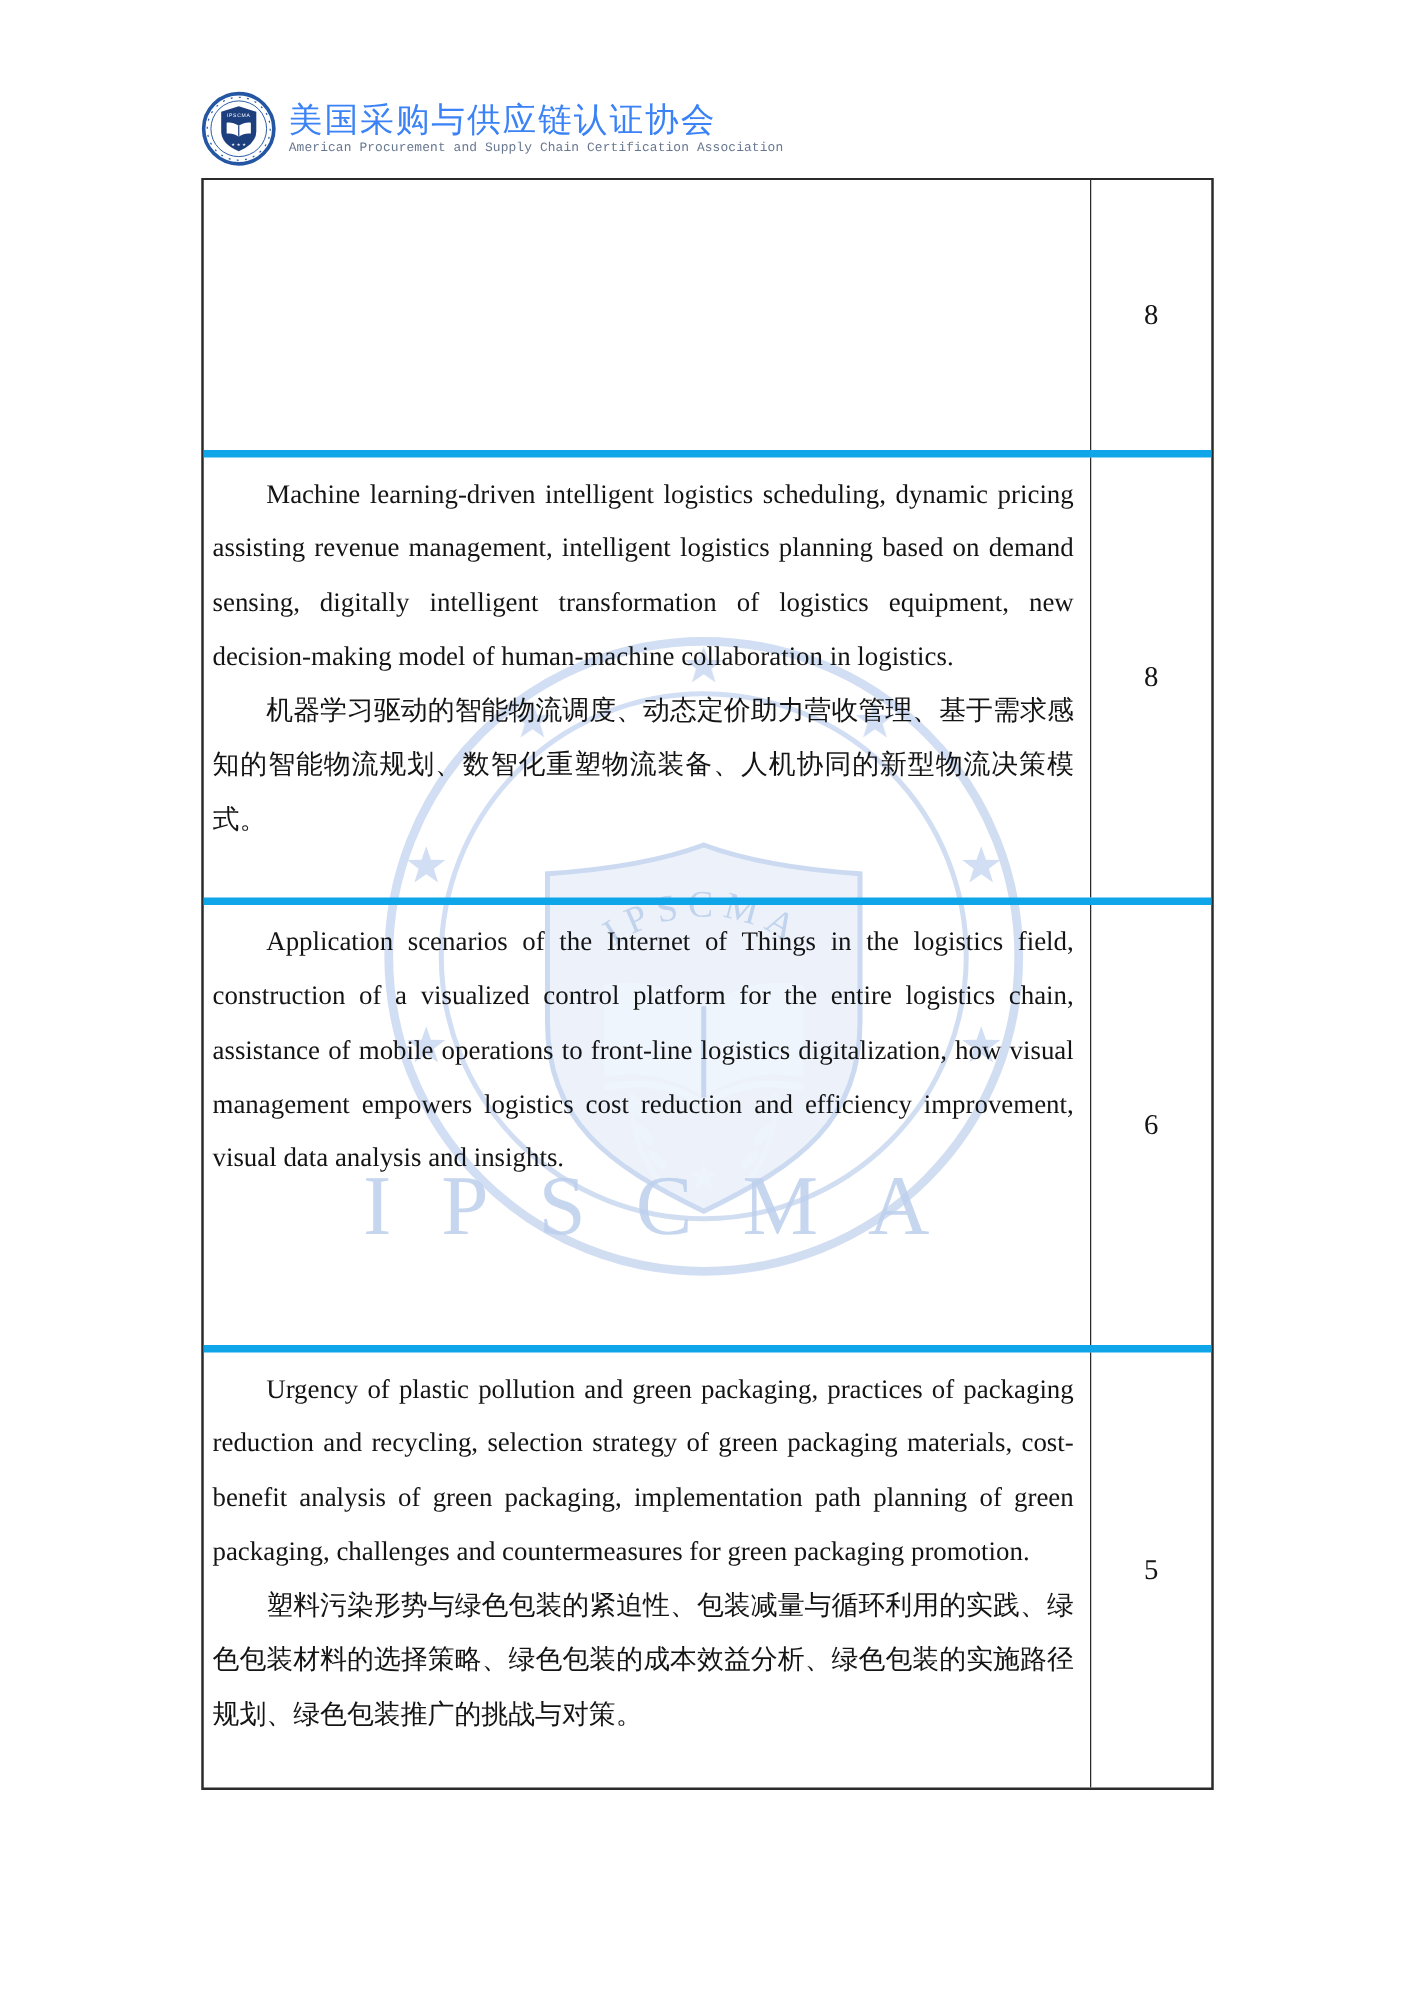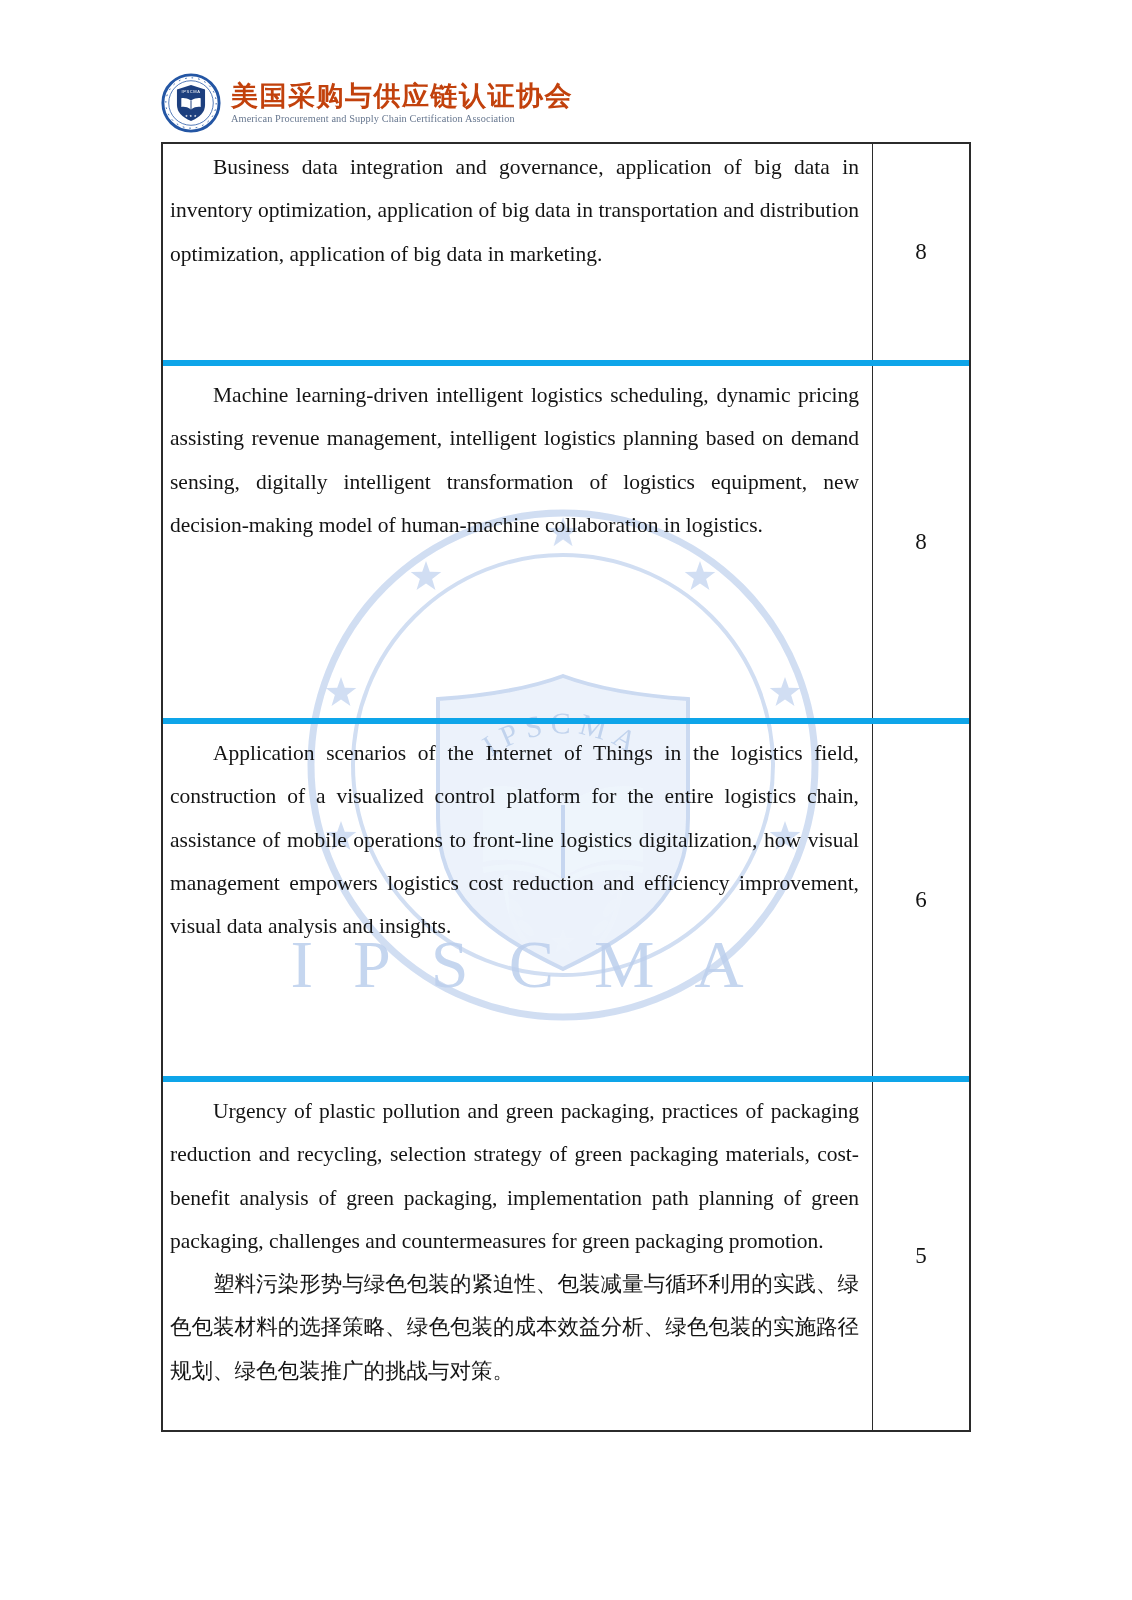--- a/index.html
+++ b/index.html
@@ -8,25 +8,25 @@
     font-family:"Liberation Serif","DejaVu Serif",serif; color:#141414;
   }
   .page { position:relative; width:1132px; height:1600px; overflow:hidden; background:#ffffff; }
 
   
   .letterhead { position:absolute; left:160px; top:72px; display:flex; align-items:center; gap:9px; z-index:3; }
   .logo-wrap { width:62px; height:62px; flex:0 0 auto; }
   .logo-wrap svg { width:62px; height:62px; display:block; }
   .org-names { display:flex; flex-direction:column; }
   .org-zh {
-    font-family:"Liberation Sans","DejaVu Sans",sans-serif; font-weight:700;
-    font-size:27px; line-height:30px; color:#c2410c; letter-spacing:1.5px;
+    font-family:"Liberation Sans","DejaVu Sans",sans-serif; font-weight:400;
+    font-size:27px; line-height:30px; color:#3b82f6; letter-spacing:1.5px;
   }
   .org-en {
-    font-family:Liberation Serif, serif;
+    font-family:Liberation Mono, monospace;
     font-size:10.3px; line-height:12px; color:#67778f; margin-top:2px; letter-spacing:0.1px;
   }
 
   
   .watermark { position:absolute; inset:0; z-index:0; pointer-events:none; }
   .wm-emblem { position:absolute; left:298px; top:500px; width:530px; height:530px; }
   .wm-text {
     position:absolute; top:925px; left:161px; width:712px; text-align:center;
     font-size:68px; letter-spacing:40px; text-indent:40px;
     color:#bccfed; opacity:0.85; font-family:"Liberation Serif",serif;
@@ -116,28 +116,28 @@
     <div class="org-names">
       <div class="org-zh">美国采购与供应链认证协会</div>
       <div class="org-en">American Procurement and Supply Chain Certification Association</div>
     </div>
   </header>
 
   <div class="doc-table">
 
     <div class="row">
       <div class="cell content">
-        <p class="en">Business data integration and governance, application of big data in inventory optimization, application of big data in transportation and distribution optimization, application of big data in marketing.</p>
       </div>
       <div class="cell hours">8</div>
     </div>
 
     <div class="row">
       <div class="cell content">
         <p class="en">Machine learning-driven intelligent logistics scheduling, dynamic pricing assisting revenue management, intelligent logistics planning based on demand sensing, digitally intelligent transformation of logistics equipment, new decision-making model of human-machine collaboration in logistics.</p>
+        <p class="zh">机器学习驱动的智能物流调度、动态定价助力营收管理、基于需求感知的智能物流规划、数智化重塑物流装备、人机协同的新型物流决策模式。</p>
       </div>
       <div class="cell hours">8</div>
     </div>
 
     <div class="row">
       <div class="cell content">
         <p class="en">Application scenarios of the Internet of Things in the logistics field, construction of a visualized control platform for the entire logistics chain, assistance of mobile operations to front-line logistics digitalization, how visual management empowers logistics cost reduction and efficiency improvement, visual data analysis and insights.</p>
       </div>
       <div class="cell hours">6</div>
     </div>

